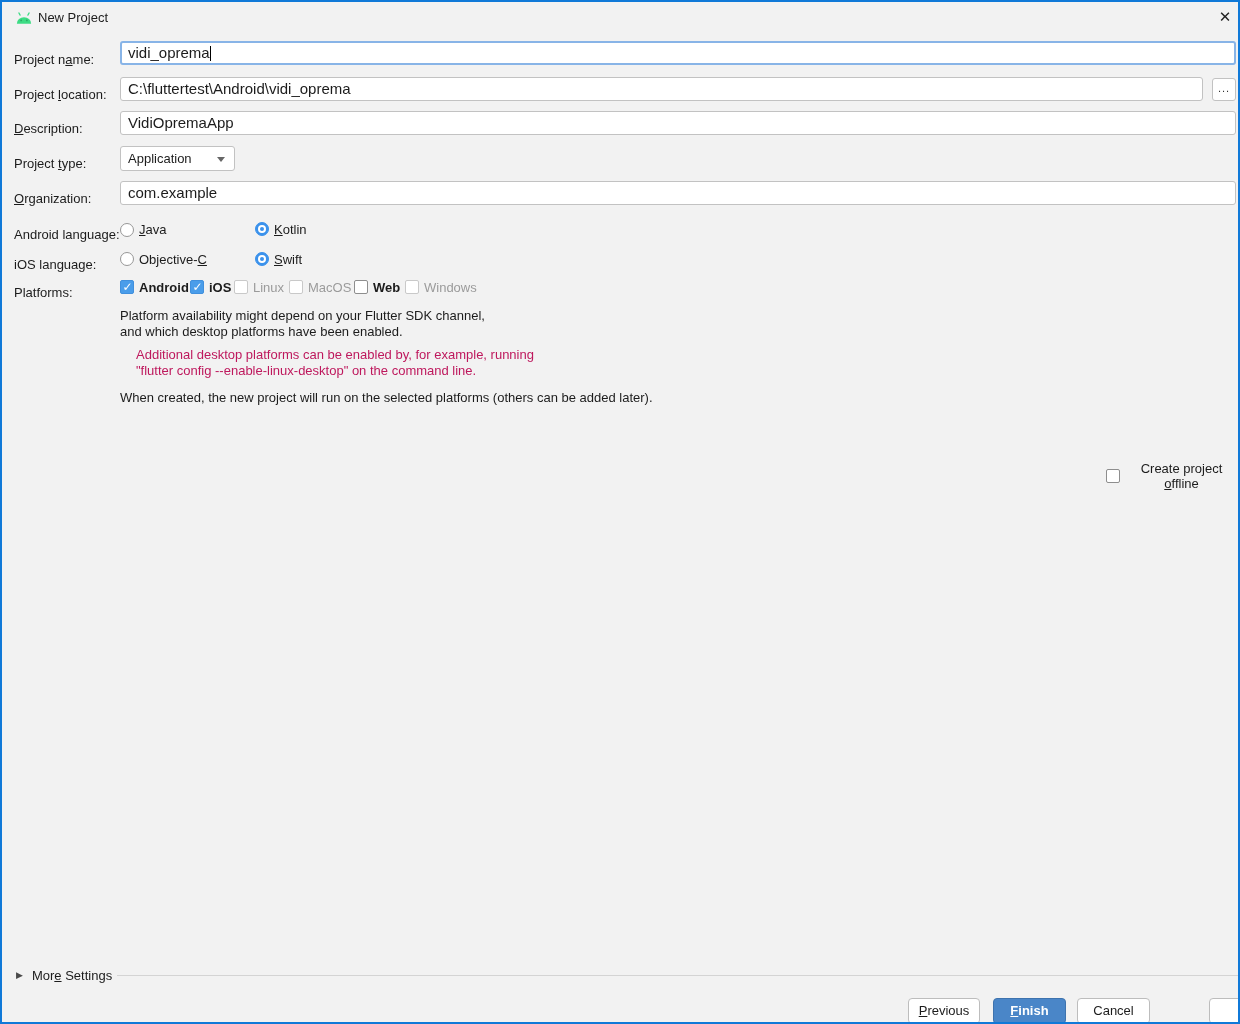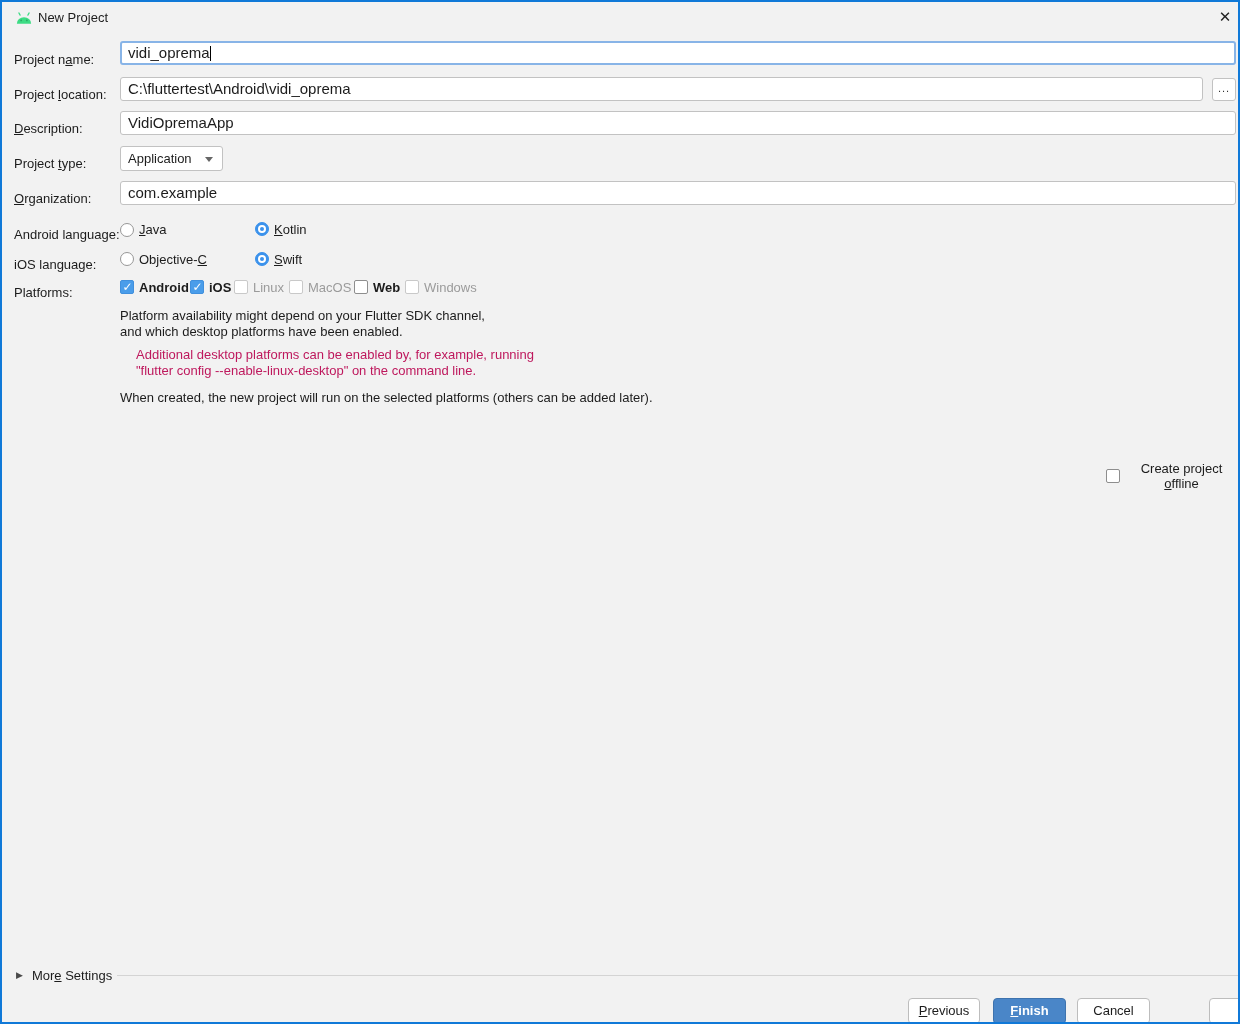--- a/index.html
+++ b/index.html
@@ -44,21 +44,21 @@
   .caret { display:inline-block; width:1px; height:15px; background:#000; vertical-align:-3px; }
 
   .browse-btn {
     position:absolute; left:1210px; top:76px; width:24px; height:23px;
     background:#fff; border:1px solid #c2c2c2; border-radius:3px;
     font-size:11px; line-height:19px; text-align:center; letter-spacing:1px;
     color:#333; cursor:pointer;
   }
 
   .select {
-    position:absolute; left:118px; top:144px; width:103px; height:25px;
+    position:absolute; left:118px; top:144px; width:115px; height:25px;
     background:#fff; border:1px solid #c2c2c2; border-radius:3px;
     padding:0 7px; line-height:23px; cursor:pointer;
   }
   .select .arrow {
     position:absolute; right:9px; top:10px; width:0; height:0;
     border-left:4px solid transparent; border-right:4px solid transparent;
     border-top:5px solid #666;
   }
 
   

